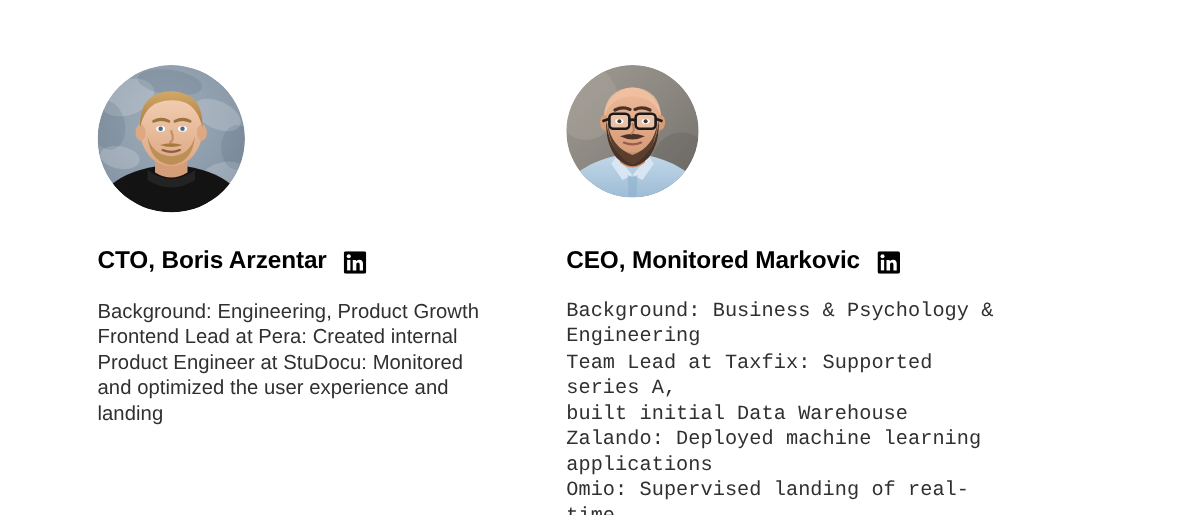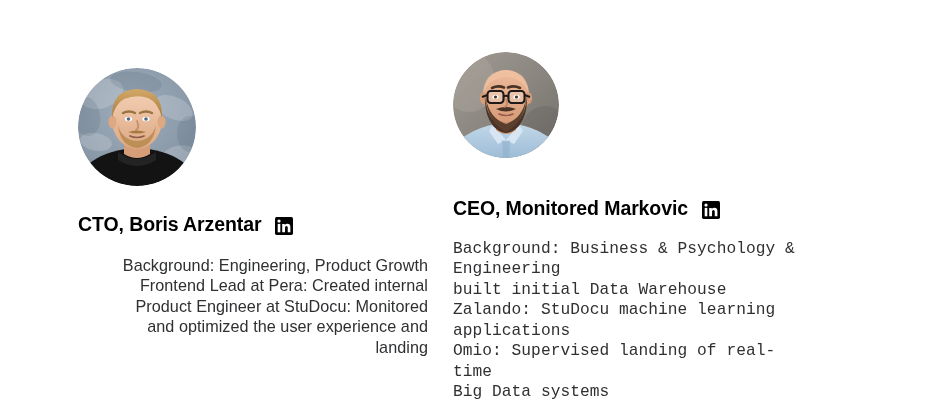--- a/index.html
+++ b/index.html
@@ -23,21 +23,21 @@
     width: 948px;
     height: 412px;
     display: flex;
     flex-direction: row;
   }
 
   .profile-card {
     position: relative;
     box-sizing: border-box;
   }
-  .profile-card.left  { width: 442px; padding-left: 78px; padding-top: 68px; text-align: right; }
+  .profile-card.left  { width: 442px; padding-left: 78px; padding-top: 52px; }
   .profile-card.right { width: 506px; padding-left: 11px; padding-top: 52px; }
 
   
   .avatar {
     position: relative;
     border-radius: 50%;
     overflow: hidden;
     flex: none;
   }
   .avatar.left  { width: 118px; height: 118px; }
@@ -256,21 +256,22 @@
           <rect x="3.6" y="9.2" width="3.5" height="11.2" fill="#ffffff"></rect>
           <circle cx="5.35" cy="5.4" r="2.15" fill="#ffffff"></circle>
           <path d="M9.6 9.2 h3.35 v1.55 q1.15 -1.8 3.6 -1.8 q3.95 0 3.95 4.3 v7.15 h-3.5 v-6.4 q0 -2.05 -1.85 -2.05 q-1.75 0 -1.75 2.1 v6.35 H9.6 Z" fill="#ffffff"></path>
         </svg>
       </a>
     </div>
 
     <div class="bio">
       <span class="bio-line">Background: Business &amp; Psychology &amp;</span>
       <span class="bio-line">Engineering</span>
+      <span class="bio-line">Team Lead at Taxfix: Supported series A,</span>
       <span class="bio-line">built initial Data Warehouse</span>
-      <span class="bio-line">Zalando: StuDocu machine learning</span>
+      <span class="bio-line">Zalando: Deployed machine learning</span>
       <span class="bio-line">applications</span>
       <span class="bio-line">Omio: Supervised landing of real-time</span>
       <span class="bio-line">Big Data systems</span>
     </div>
   </div>
 
 </div>
 
 </body></html>

